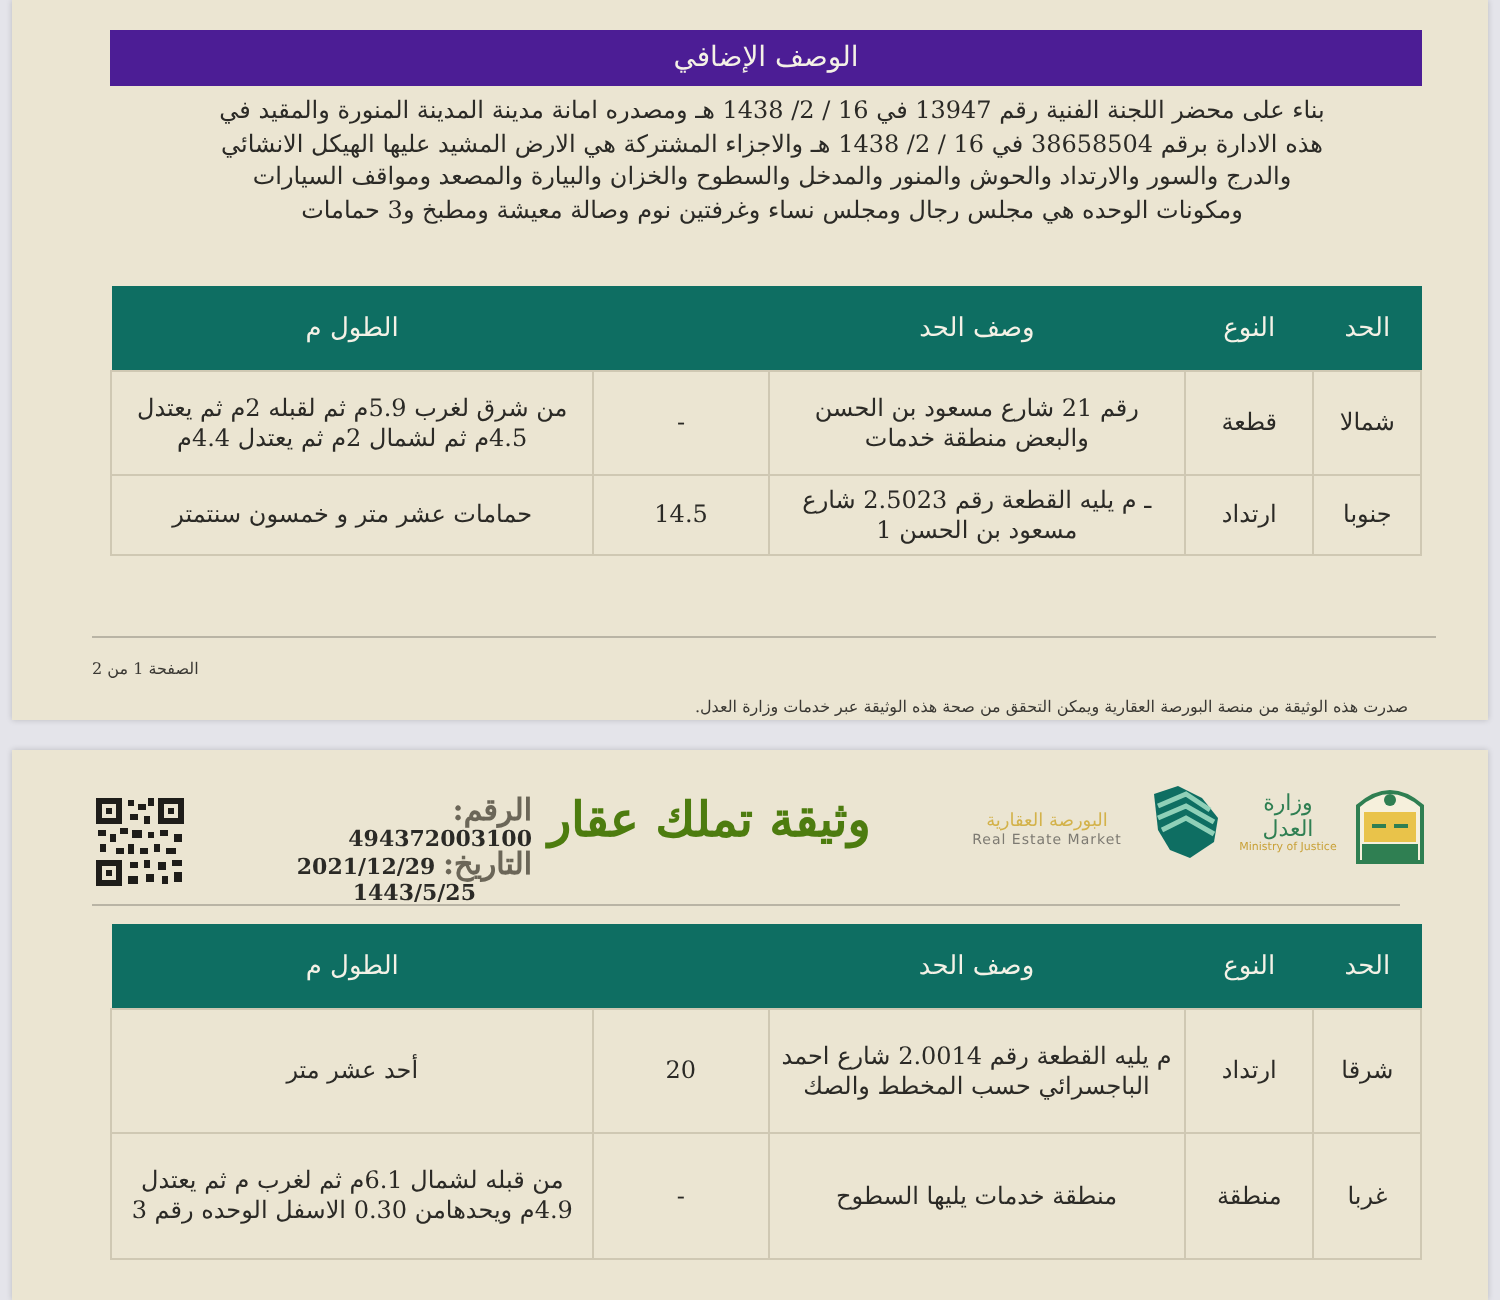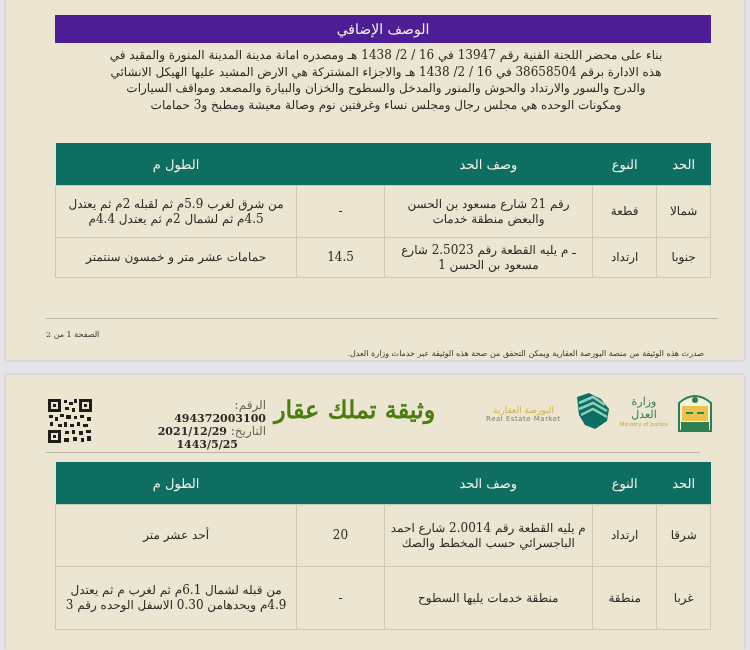--- a/index.html
+++ b/index.html
@@ -66,21 +66,21 @@
 
   .doc-title {
     position:absolute; left:268px; top:20px;
     font-size:24px; font-weight:bold; color:#4d7c0f; direction:rtl;
   }
   .meta {
     position:absolute; left:135px; top:24px; width:125px;
     direction:rtl; text-align:right; font-size:11px; line-height:13px;
     color:#2b2a26; font-weight:bold;
   }
-  .meta .lbl { font-weight:normal; color:#6b6658; font-size:12px; }
+  .meta .lbl { font-weight:bold; color:#6b6658; font-size:15px; }
   .qr {
     position:absolute; left:40px; top:22px; width:48px; height:48px;
   }
   .header-rule {
     position:absolute; left:40px; width:654px; top:77px;
     border-top:1px solid #b9b4a5;
   }
   .logo-rem {
     position:absolute; left:470px; top:30px; width:95px; text-align:center;
   }

